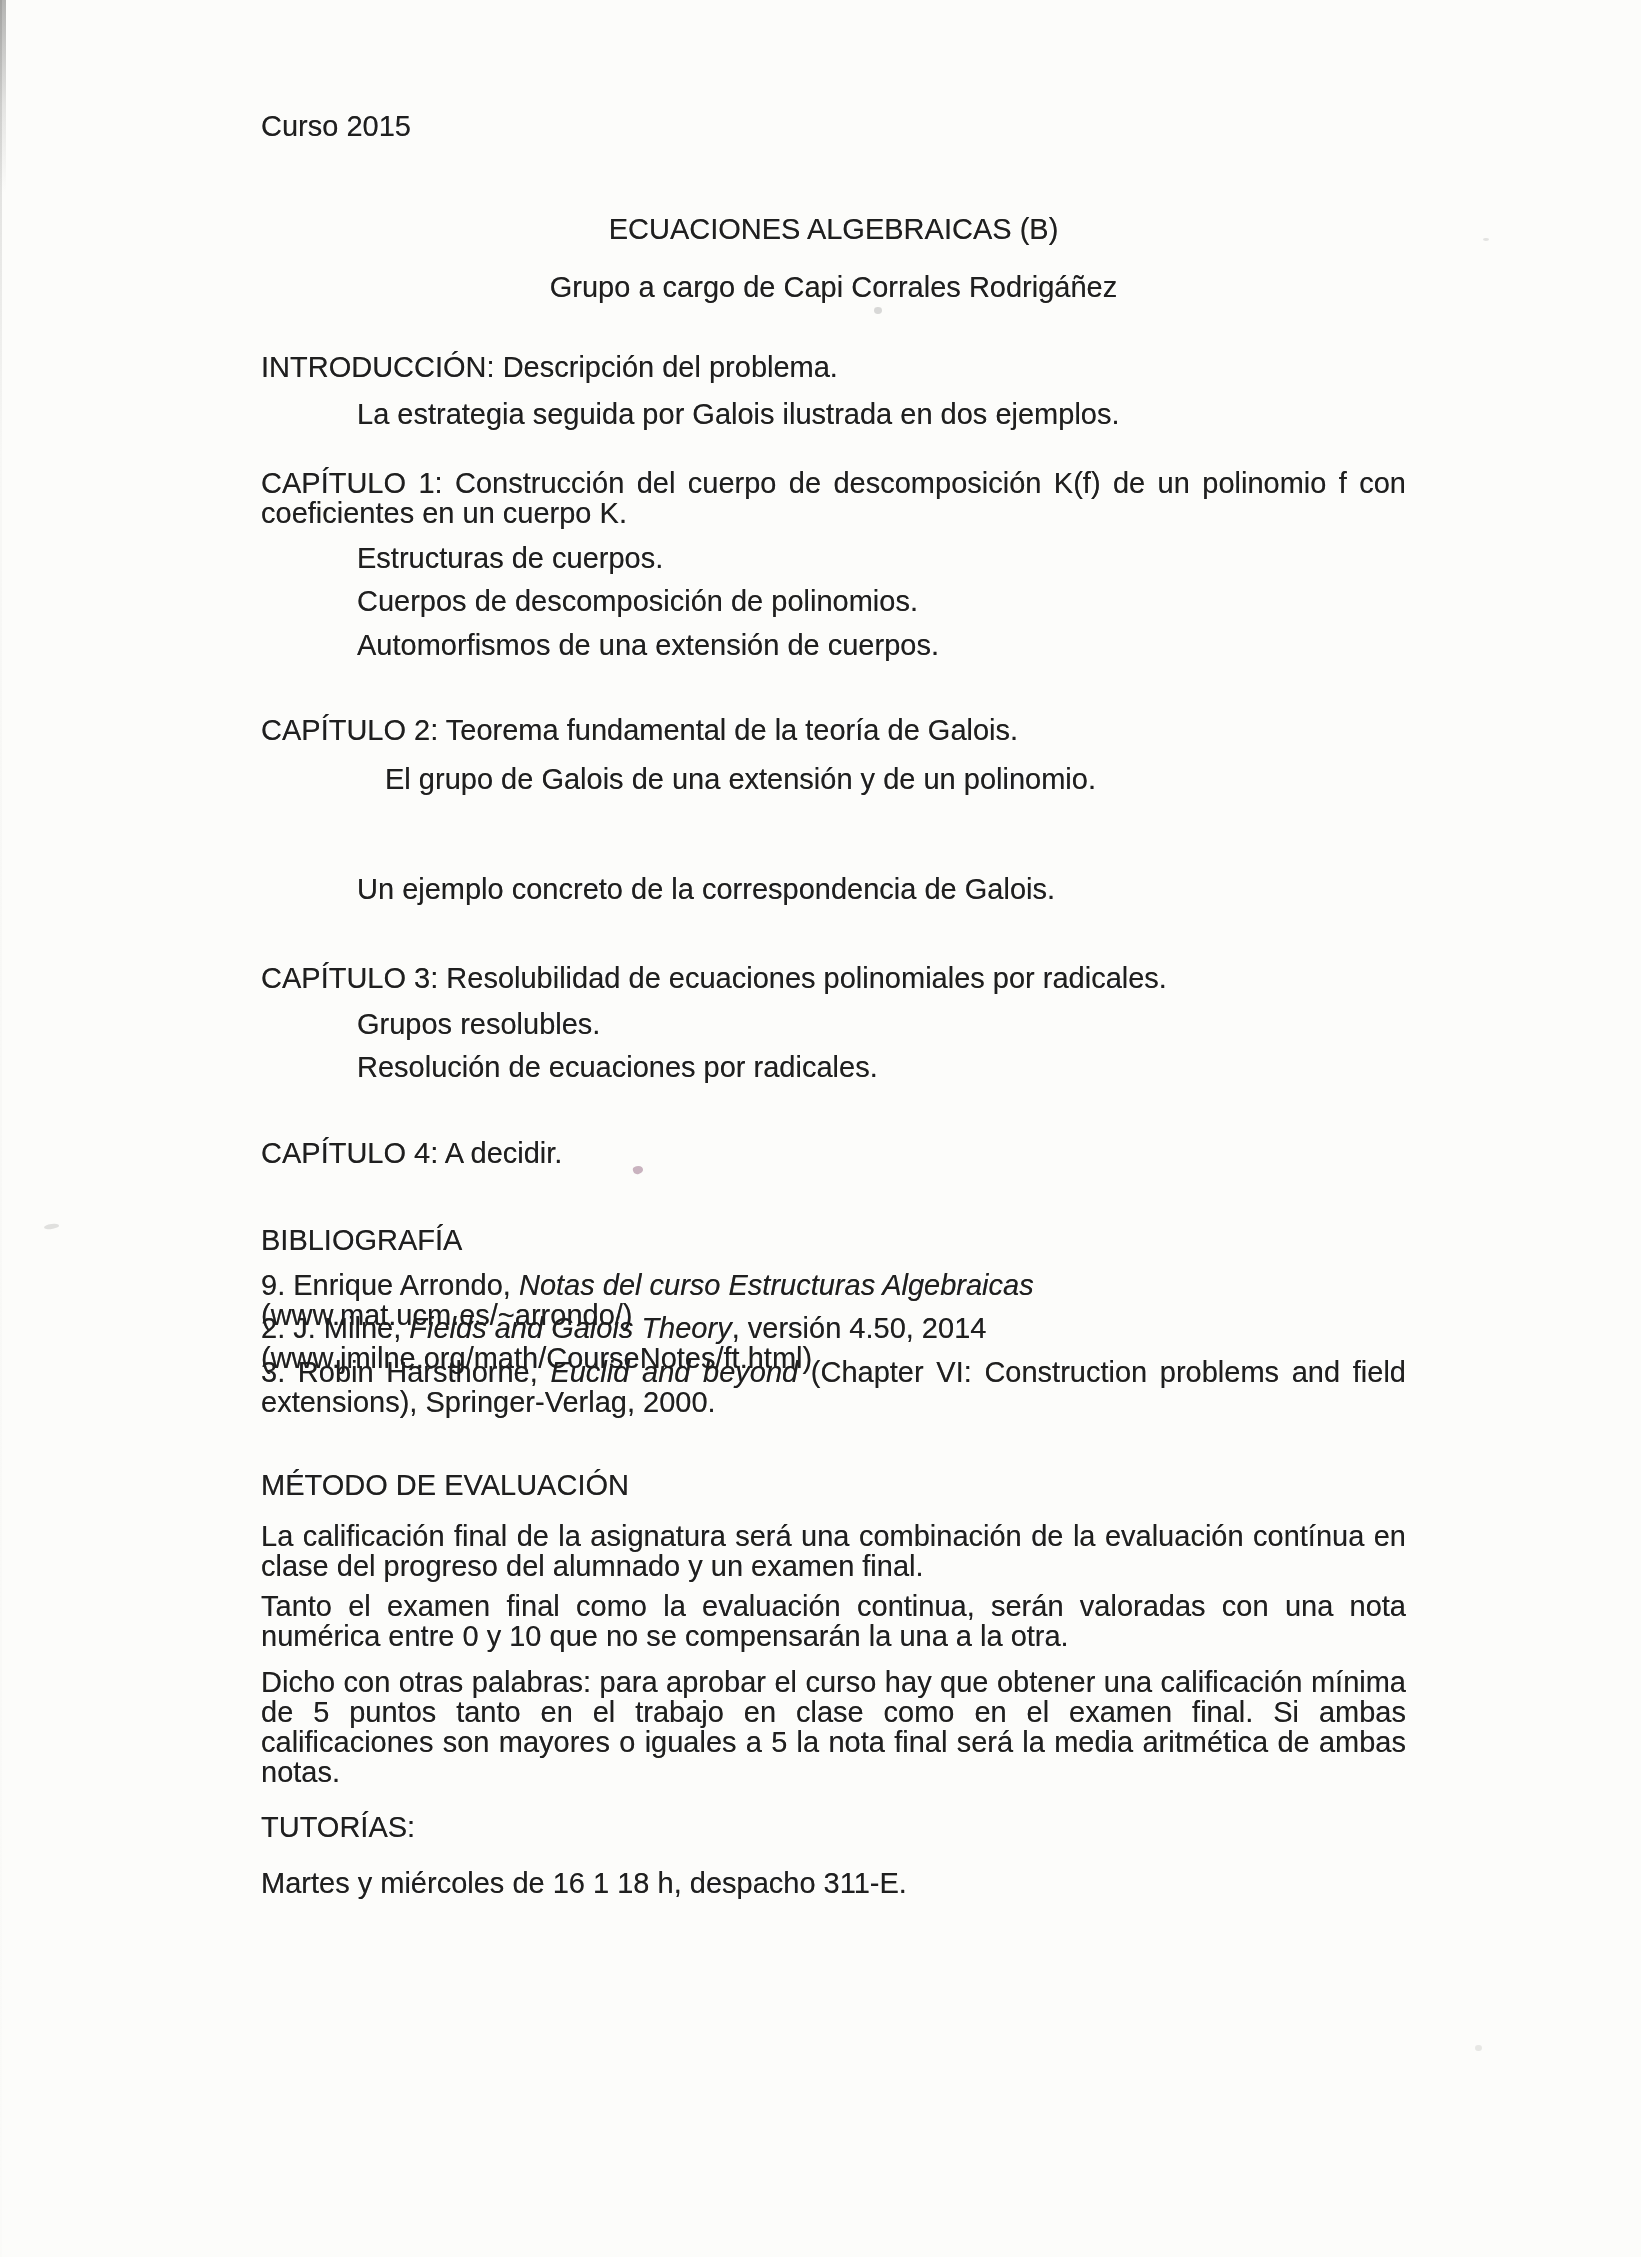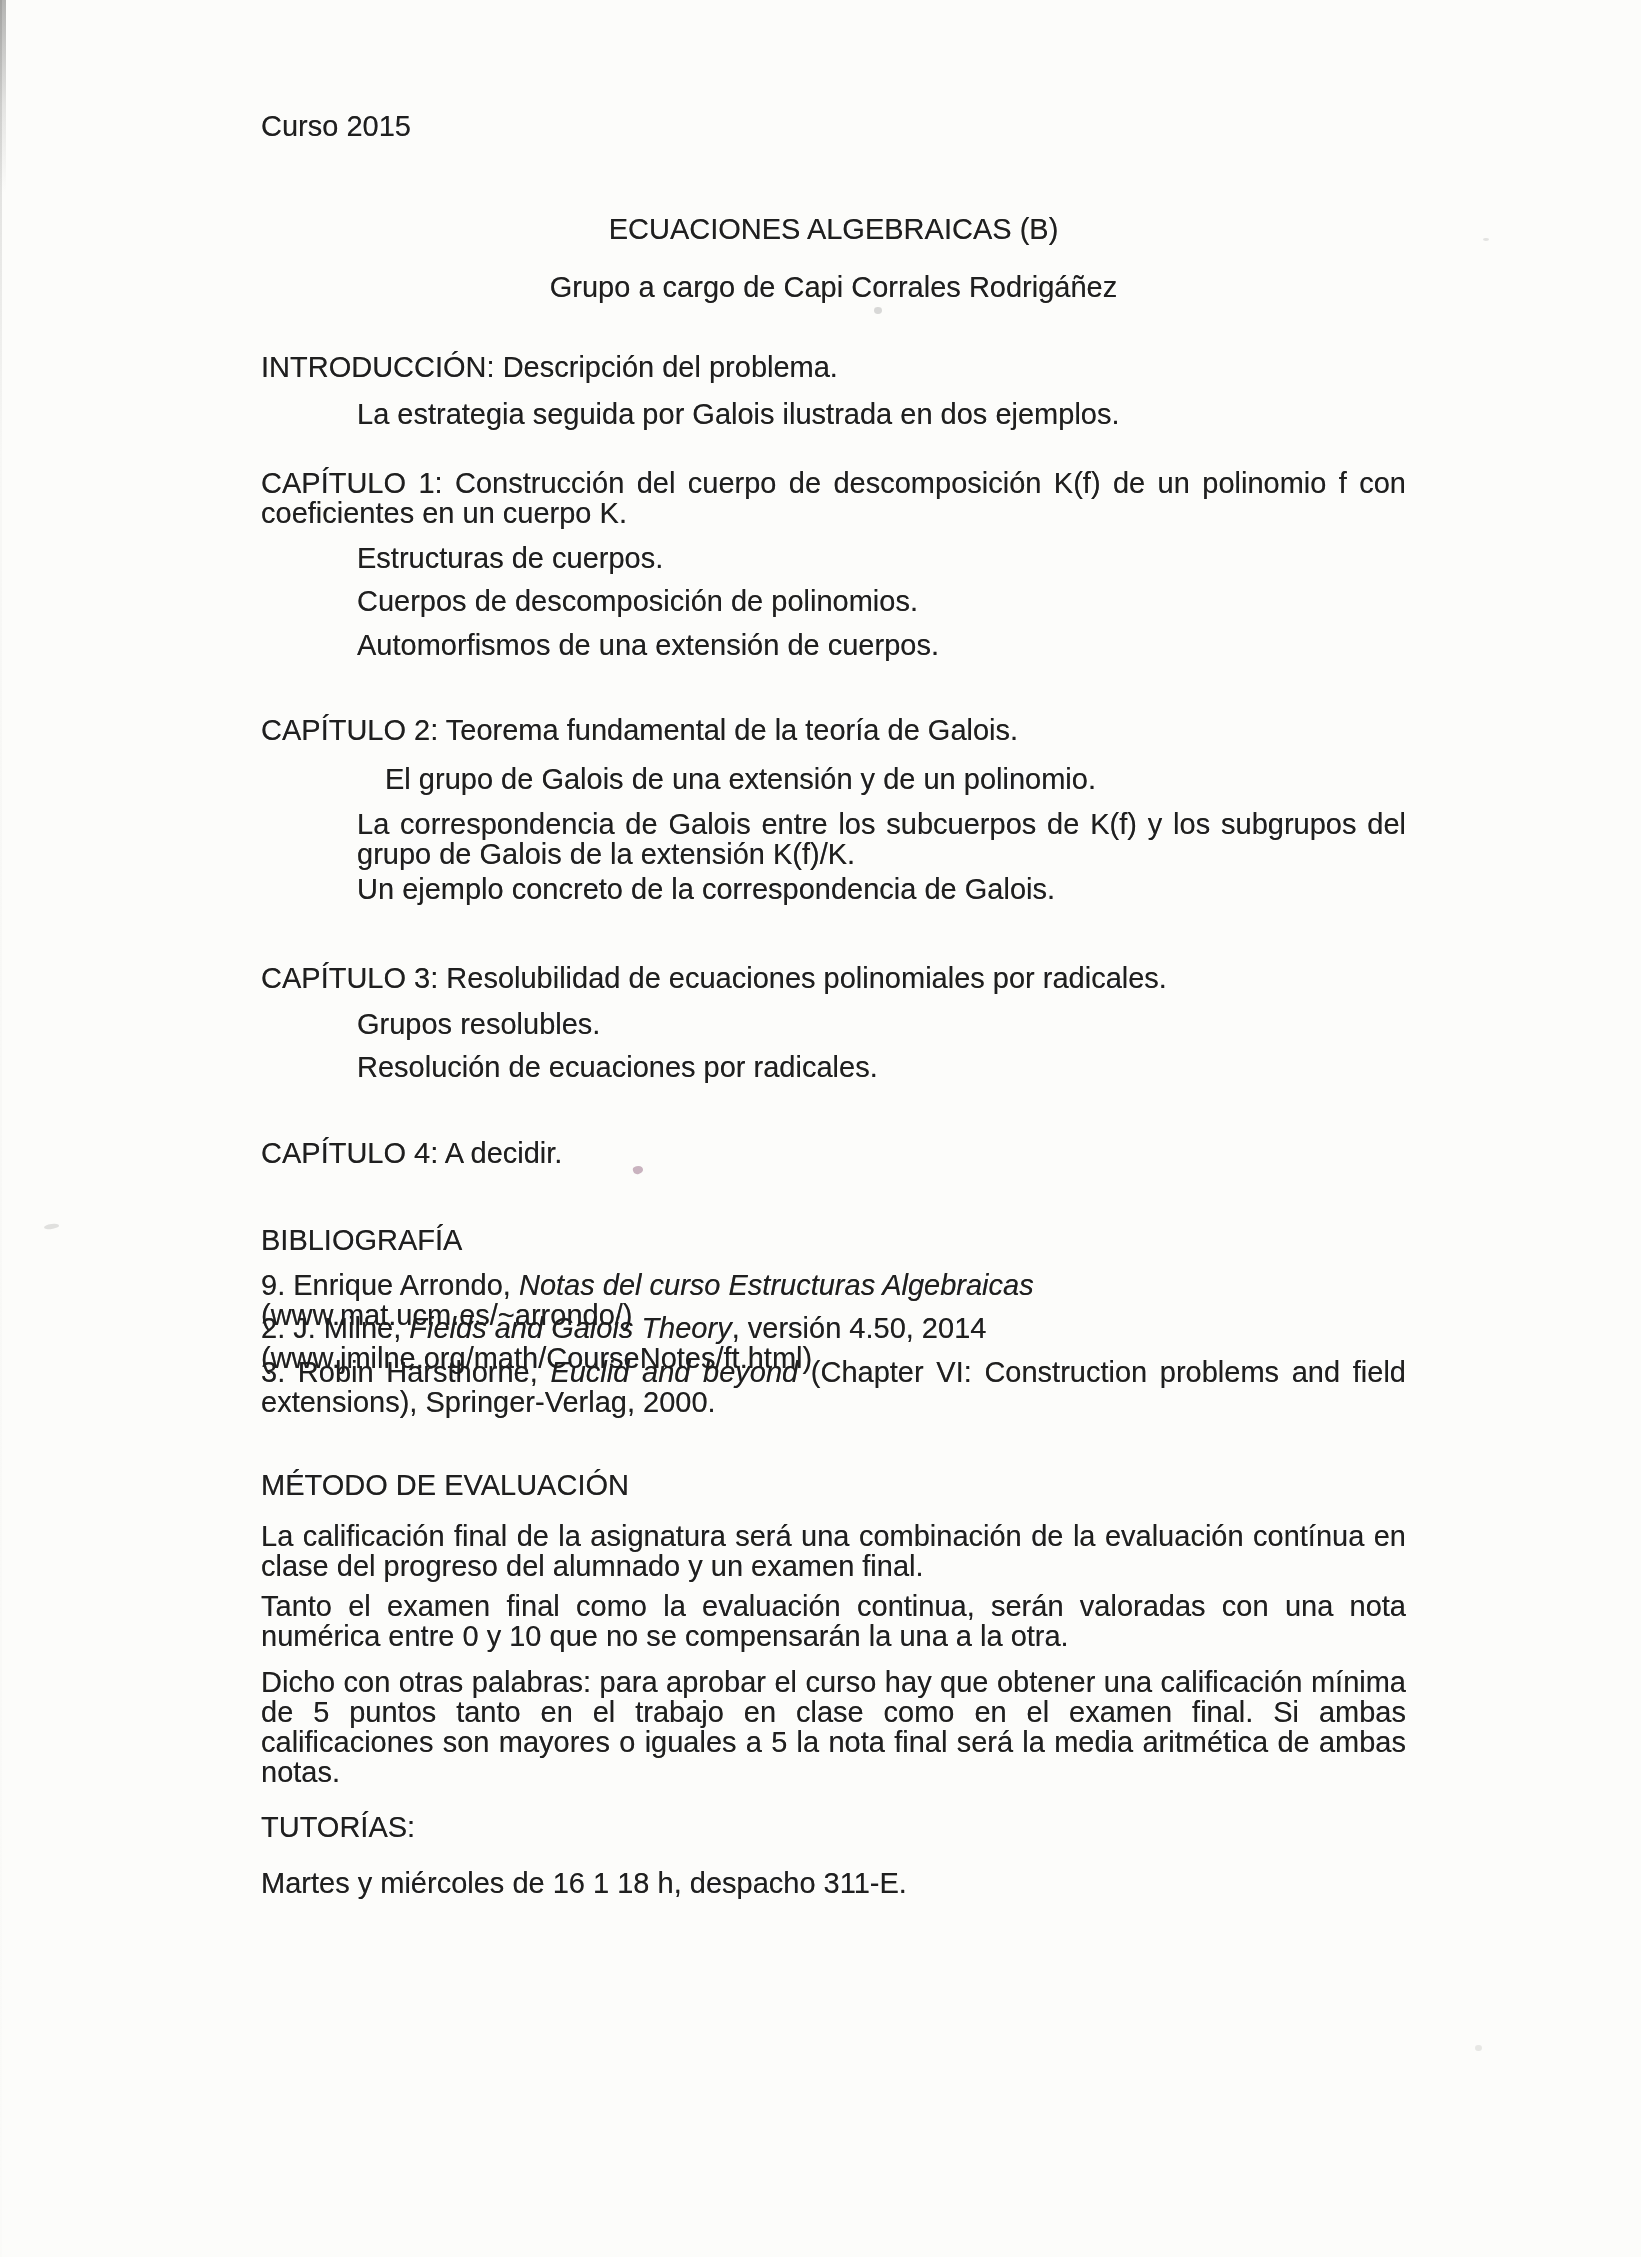--- a/index.html
+++ b/index.html
@@ -65,21 +65,20 @@
   <div class="line" style="top:543px;left:357px;">Estructuras de cuerpos.</div>
 
   <div class="line" style="top:586px;left:357px;">Cuerpos de descomposición de polinomios.</div>
 
   <div class="line" style="top:630px;left:357px;">Automorfismos de una extensión de cuerpos.</div>
 
   <div class="line" style="top:715px;left:261px;">CAPÍTULO 2: Teorema fundamental de la teoría de Galois.</div>
 
   <div class="line" style="top:764px;left:357px;margin-left:28px;">El grupo de Galois de una extensión y de un polinomio.</div>
 
-  <div class="block just" style="top:809px;left:357px;width:1049px;">La correspondencia de Galois entre los subcuerpos de K(f) y los subgrupos del grupo de Galois de la extensión K(f)/K.</div>
 
   <div class="line" style="top:874px;left:357px;">Un ejemplo concreto de la correspondencia de Galois.</div>
 
   <div class="line" style="top:963px;left:261px;">CAPÍTULO 3: Resolubilidad de ecuaciones polinomiales por radicales.</div>
 
   <div class="line" style="top:1009px;left:357px;">Grupos resolubles.</div>
 
   <div class="line" style="top:1052px;left:357px;">Resolución de ecuaciones por radicales.</div>
 
   <div class="line" style="top:1138px;left:261px;">CAPÍTULO 4: A decidir.</div>

